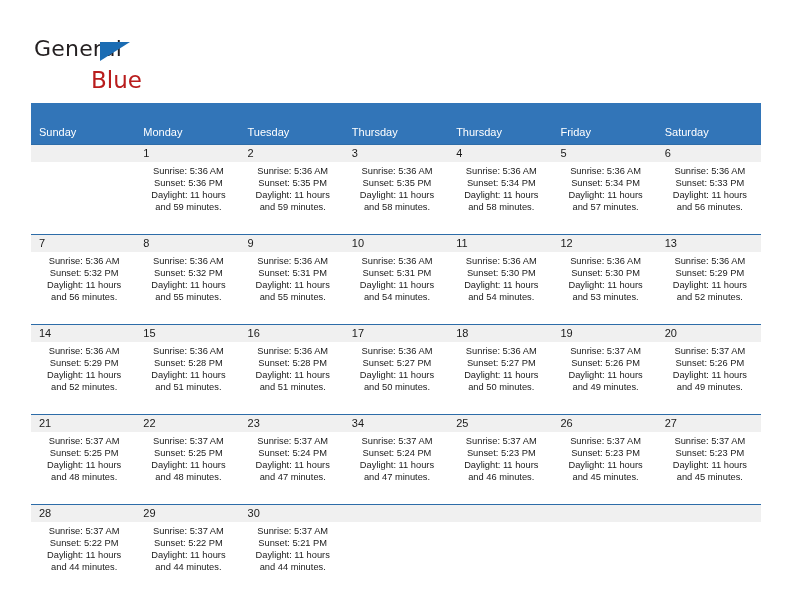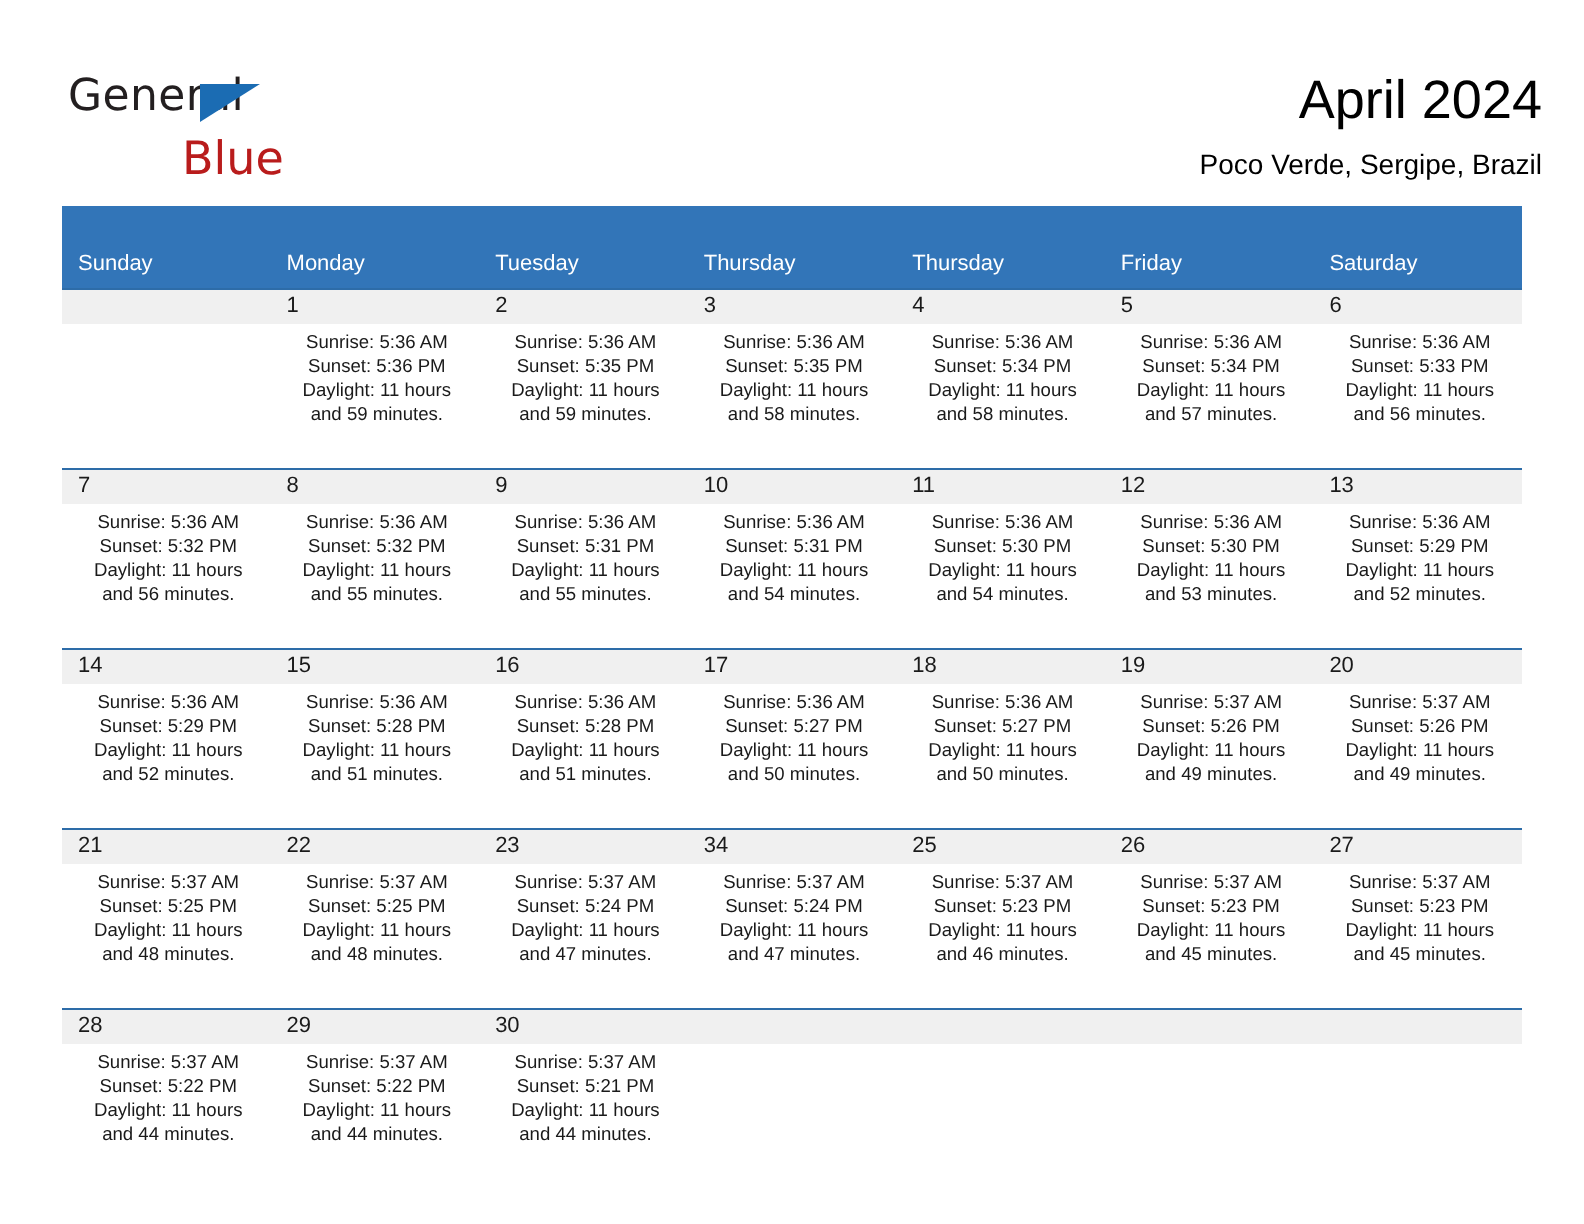--- a/index.html
+++ b/index.html
@@ -139,24 +139,20 @@
 <div class="page">
 
   <div class="header">
 
     <div class="logo">
       <span class="logo-general">General</span>
       <span class="logo-triangle"></span>
       <span class="logo-blue">Blue</span>
     </div>
 
-    <div class="title-block">
-      <div class="cal-title">April 2024</div>
-      <div class="cal-subtitle">Poco Verde, Sergipe, Brazil</div>
-    </div>
 
   </div>
 
   <table class="calendar">
     <thead>
       <tr id="weekday-row">
           <th>Sunday</th>
           <th>Monday</th>
           <th>Tuesday</th>
           <th>Thursday</th>

